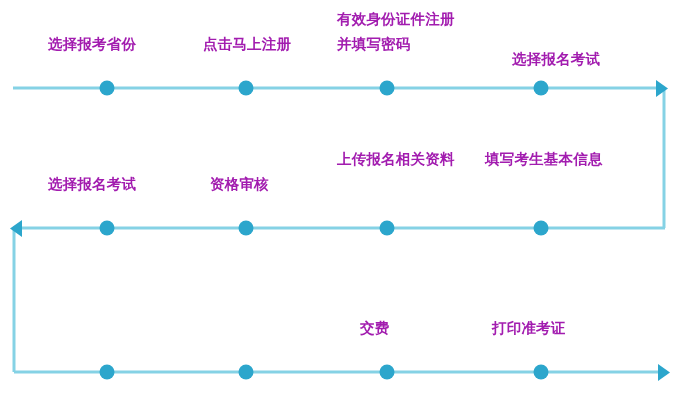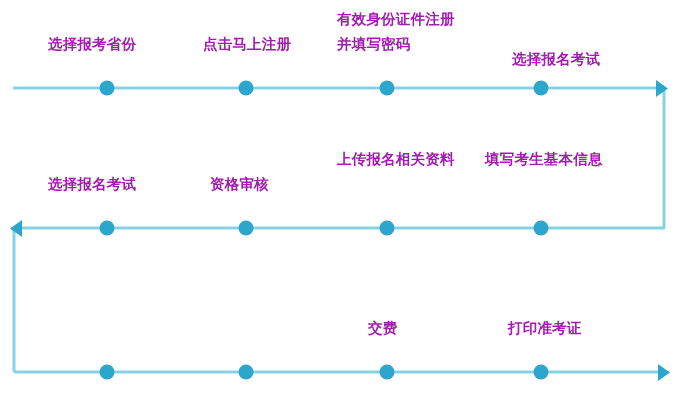--- a/index.html
+++ b/index.html
@@ -89,17 +89,17 @@
   <div class="step-label lbl-w1" style="left:48px;  top:172px;">选择报名考试</div>
 
   <div class="step-label lbl-w1" style="left:210px; top:172px;">资格审核</div>
 
   <div class="step-label lbl-w2" style="left:337px; top:147px;">上传报名相关资料</div>
 
   <div class="step-label lbl-w3" style="left:485px; top:147px;">填写考生基本信息</div>
 
 
 
-  <div class="step-label lbl-w1" style="left:368px; top:316px;">交费</div>
+  <div class="step-label lbl-w1" style="left:360px; top:316px;">交费</div>
 
-  <div class="step-label lbl-w1" style="left:492px; top:316px;margin-left:16px;">打印准考证</div>
+  <div class="step-label lbl-w1" style="left:492px; top:316px;">打印准考证</div>
 
 </div>
 
 </body></html>

